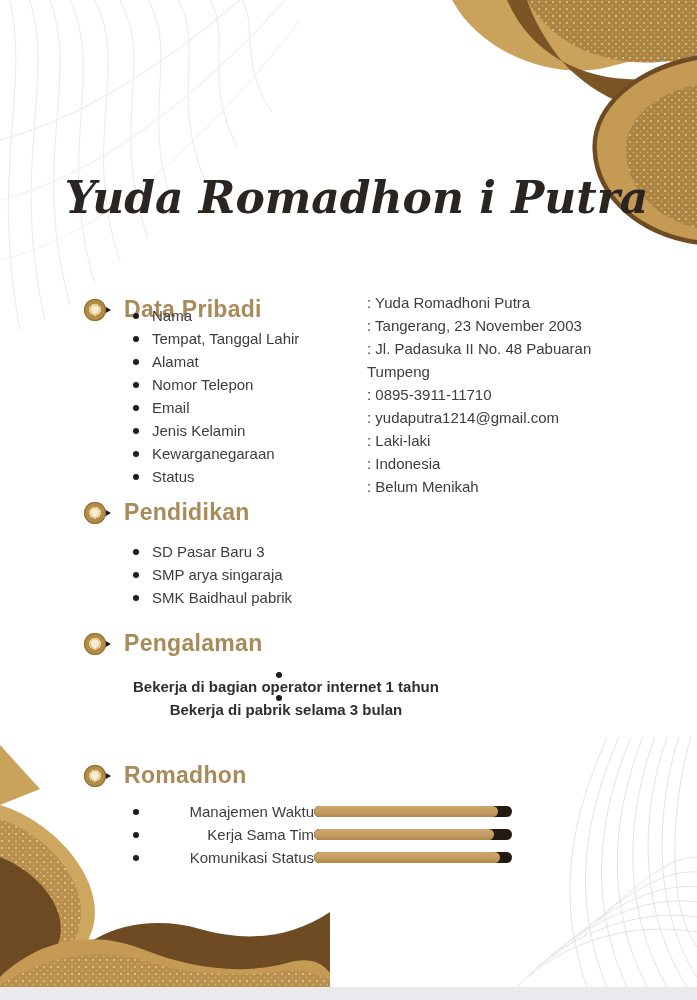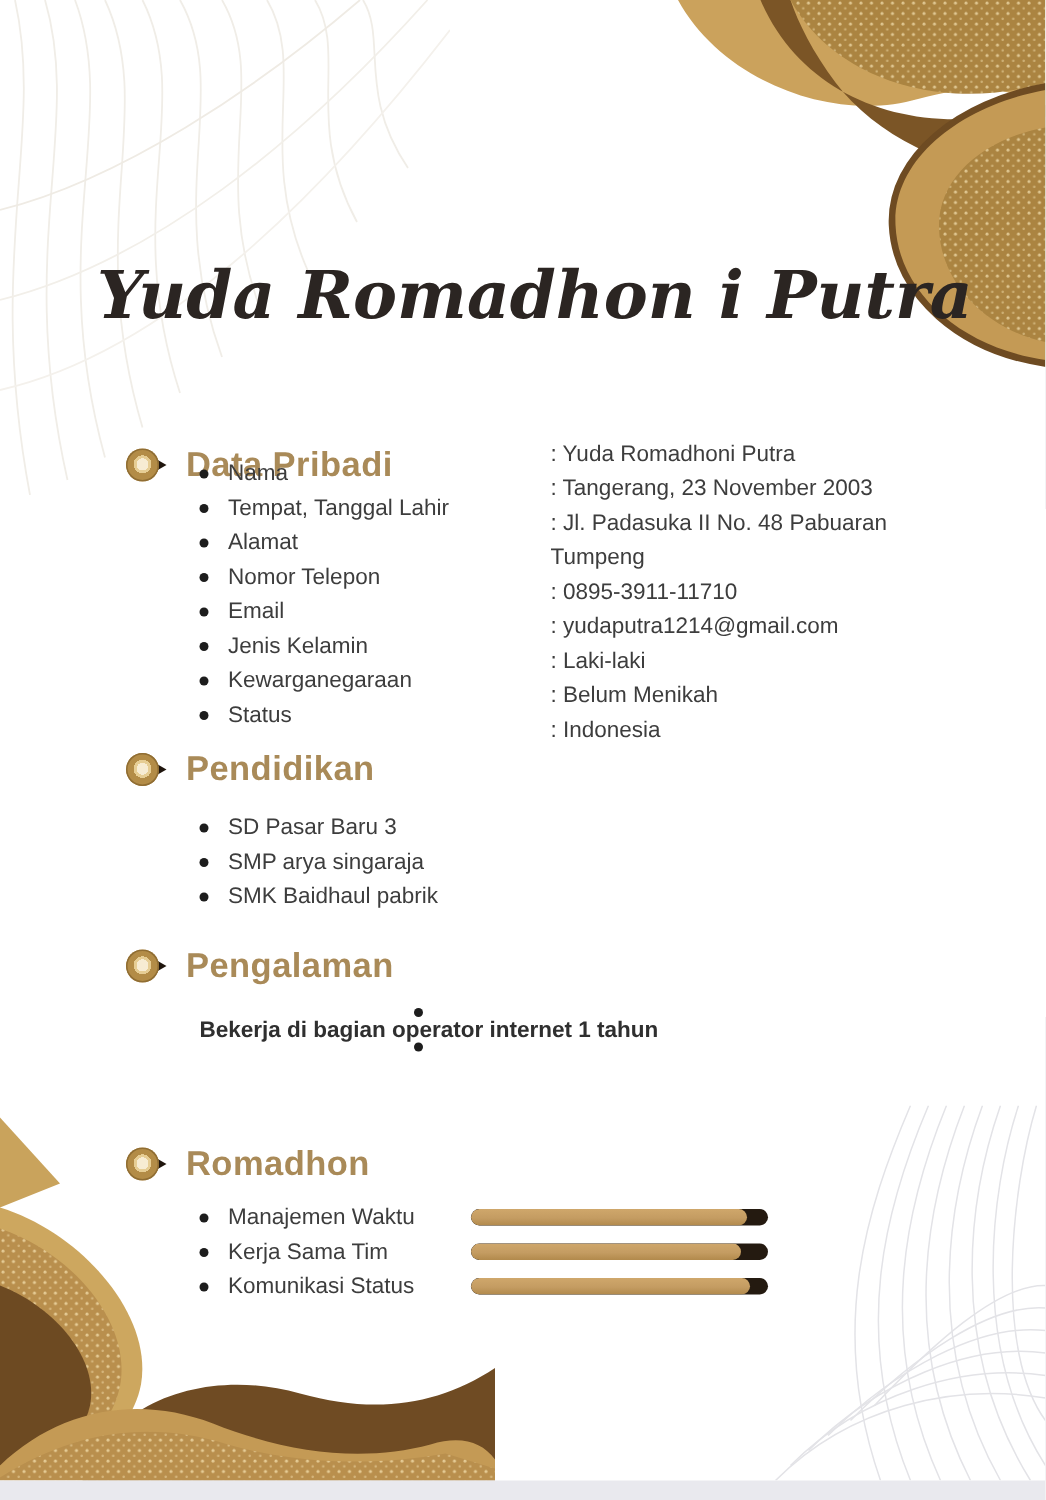--- a/index.html
+++ b/index.html
@@ -41,21 +41,21 @@
   
   .rows{position:absolute;left:133px;}
   .row{display:flex;align-items:center;height:23px;font-size:15px;}
   .dot{width:6px;height:6px;border-radius:50%;background:#1d1d1d;margin-right:13px;flex:0 0 6px;}
   
   .dp-values{position:absolute;left:367px;top:291px;width:320px;font-size:15px;line-height:23px;}
   .dp-values div{height:23px;}
   
   .bold-row{font-weight:bold;color:#2f2f2f;flex-direction:column;}
   
-  .skill-label{width:162px;}
+  .skill-label{width:162px;text-align:right;}
   .bar{
     width:198px;height:11px;border-radius:6px;background:#241a10;
     overflow:hidden;flex:0 0 198px;
   }
   .bar-fill{
     display:block;height:100%;border-radius:6px;
     background:linear-gradient(180deg,#cfa76b 0%,#c49c62 55%,#b28a4c 100%);
   }
 </style>
 </head>
@@ -178,22 +178,22 @@
   </div>
 
   <div class="dp-values">
     <div>: Yuda Romadhoni Putra</div>
     <div>: Tangerang, 23 November 2003</div>
     <div>: Jl. Padasuka II No. 48 Pabuaran</div>
     <div>Tumpeng</div>
     <div>: 0895-3911-11710</div>
     <div>: yudaputra1214@gmail.com</div>
     <div>: Laki-laki</div>
+    <div>: Indonesia</div>
     <div>: Belum Menikah</div>
-    <div>: Indonesia</div>
   </div>
 
   <div class="section-head" style="top:499px;">
     <span class="sec-icon"></span>
     <span class="head-text">Pendidikan</span>
   </div>
   <div class="rows" style="top:540px;">
     <div class="row">
         <span class="dot"></span>
         <span>SD Pasar Baru 3</span>
@@ -212,20 +212,21 @@
     <span class="sec-icon"></span>
     <span class="head-text">Pengalaman</span>
   </div>
   <div class="rows" style="top:672px;">
     <div class="row bold-row">
         <span class="dot"></span>
         <span>Bekerja di bagian operator internet 1 tahun</span>
       </div>
     <div class="row bold-row">
         <span class="dot"></span>
+        <span>Bekerja di pabrik selama 3 bulan</span>
       </div>
   </div>
 
   <div class="section-head" style="top:762px;">
     <span class="sec-icon"></span>
     <span class="head-text">Romadhon</span>
   </div>
   <div class="rows" style="top:800px;">
     <div class="row">
       <span class="dot"></span>

